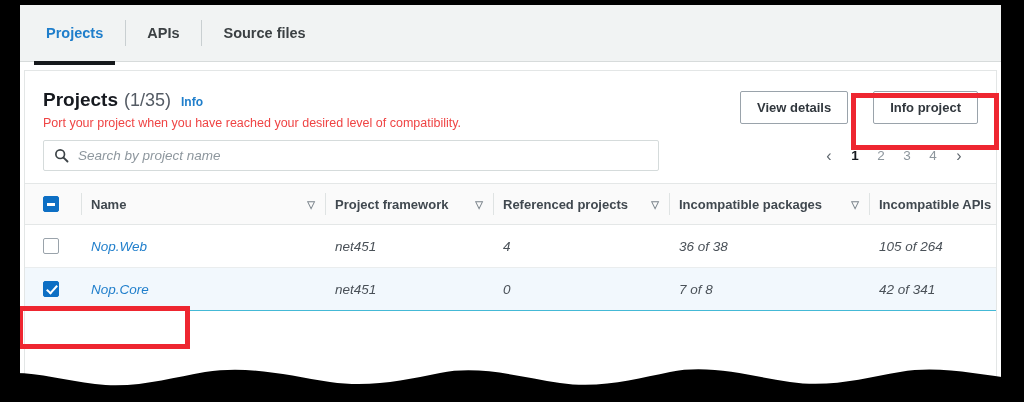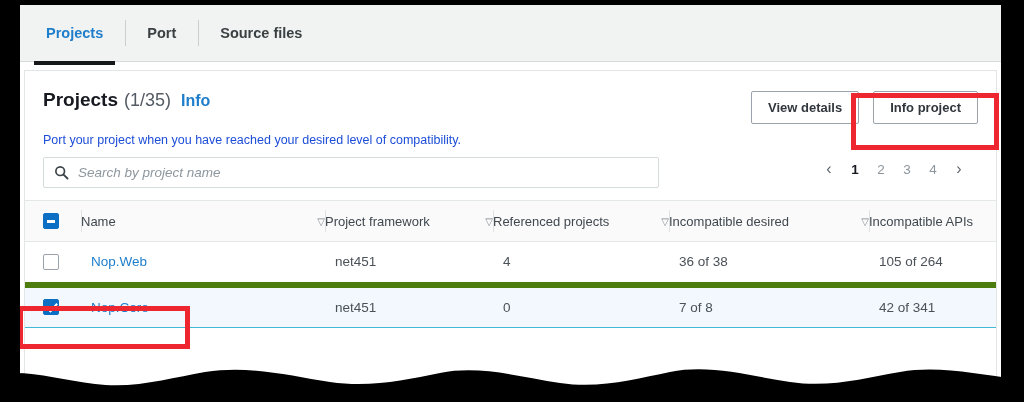--- a/index.html
+++ b/index.html
@@ -76,42 +76,42 @@
     padding: 18px 18px 6px 18px;
   }
   .title-row {
     display: flex;
     align-items: baseline;
     gap: 6px;
   }
   .title-main { font-size: 19px; font-weight: bold; color: #16191f; }
   .title-count { font-size: 18px; color: #545b64; }
   .title-info {
-    font-size: 16px; font-weight: bold; color: #1f7ecb;
+    font-size: 12px; font-weight: bold; color: #1f7ecb;
     cursor: pointer; margin-left: 4px; text-align: center;
   }
   .subtitle {
-    font-size: 12.5px; color: #1d4ed8;
-    margin-top: 22px;
-  }
-  .head-actions { display: flex; gap: 14px; padding-top: 2px; }
+    font-size: 12.5px; color: #ef4444;
+    margin-top: 5px;
+  }
+  .head-actions { display: flex; gap: 25px; padding-top: 2px; }
   .btn {
     border: 1px solid #9aa3ab;
     background: #fff;
     border-radius: 2px;
     font-size: 13px; font-weight: bold;
     color: #31373d;
     padding: 8px 16px;
     cursor: pointer;
     white-space: nowrap;
   }
   
   .filter-row {
     display: flex;
-    align-items: flex-start;
+    align-items: center;
     justify-content: space-between;
     padding: 4px 18px 12px 18px;
   }
   .search {
     position: relative;
     width: 616px; height: 31px;
     border: 1px solid #d5dbdb;
     border-radius: 2px;
     background: #fff;
     display: flex; align-items: center;
@@ -138,47 +138,48 @@
   }
   .pg.current { color: #16191f; font-weight: bold; }
   .pg.arrow { color: #5f676e; font-size: 16px; }
   
   table { width: 100%; border-collapse: collapse; table-layout: fixed; }
   thead th {
     background: #fafafa;
     border-top: 1px solid #e4e7e7;
     border-bottom: 1px solid #e4e7e7;
     font-size: 13px;
-    font-weight: normal;
+    font-weight: bold;
     color: #40484f;
     text-align: left;
     height: 41px;
-    padding: 0 0;
+    padding: 0 10px;
     position: relative;
     white-space: nowrap;
   }
   thead th + th::before {
     content: "";
     position: absolute; left: 0; top: 9px;
     width: 1px; height: 22px;
     background: #dfe3e3;
   }
   th .th-inner { display: flex; align-items: center; justify-content: space-between; gap: 8px; }
   .sort-caret { color: #7d868d; font-size: 10px; }
   tbody td {
     height: 43px;
     font-size: 13.5px;
     color: #4a5158;
     padding: 0 10px;
     border-bottom: 1px solid #eaedee;
     white-space: nowrap;
+    font-style: italic;
   }
   tr.selected td {
     background: #f2f8fd;
-    border-top: 6px solid #4d7c0f;
+    border-top: 1px solid #4d7c0f;
     border-bottom: 1px solid #44b9d6;
   }
   td.name a { color: #1f7ecb; text-decoration: none; cursor: pointer; font-size: 13.5px; }
   .col-check { width: 56px; padding-left: 18px !important; }
   
   .cb {
     width: 16px; height: 16px;
     border: 1px solid #9aa3ab;
     border-radius: 2px;
     background: #fff;
@@ -248,21 +249,21 @@
 <div id="screen">
 
   <div class="app">
 
     <div class="tabbar">
       <div class="tabs">
         <div class="tab active">
           <span>Projects</span>
         </div>
         <div class="tab">
-          <span>Port</span>
+          <span>APIs</span>
         </div>
         <div class="tab">
           <span>Source files</span>
         </div>
       </div>
     </div>
 
     <div class="card">
 
       <div class="card-head">
@@ -325,21 +326,21 @@
               </div>
             </th>
             <th>
               <div class="th-inner">
                 <span>Referenced projects</span>
                 <span class="sort-caret">▽</span>
               </div>
             </th>
             <th>
               <div class="th-inner">
-                <span>Incompatible desired</span>
+                <span>Incompatible packages</span>
                 <span class="sort-caret">▽</span>
               </div>
             </th>
             <th>
               <div class="th-inner">
                 <span>Incompatible APIs</span>
               </div>
             </th>
           </tr>
         </thead>

